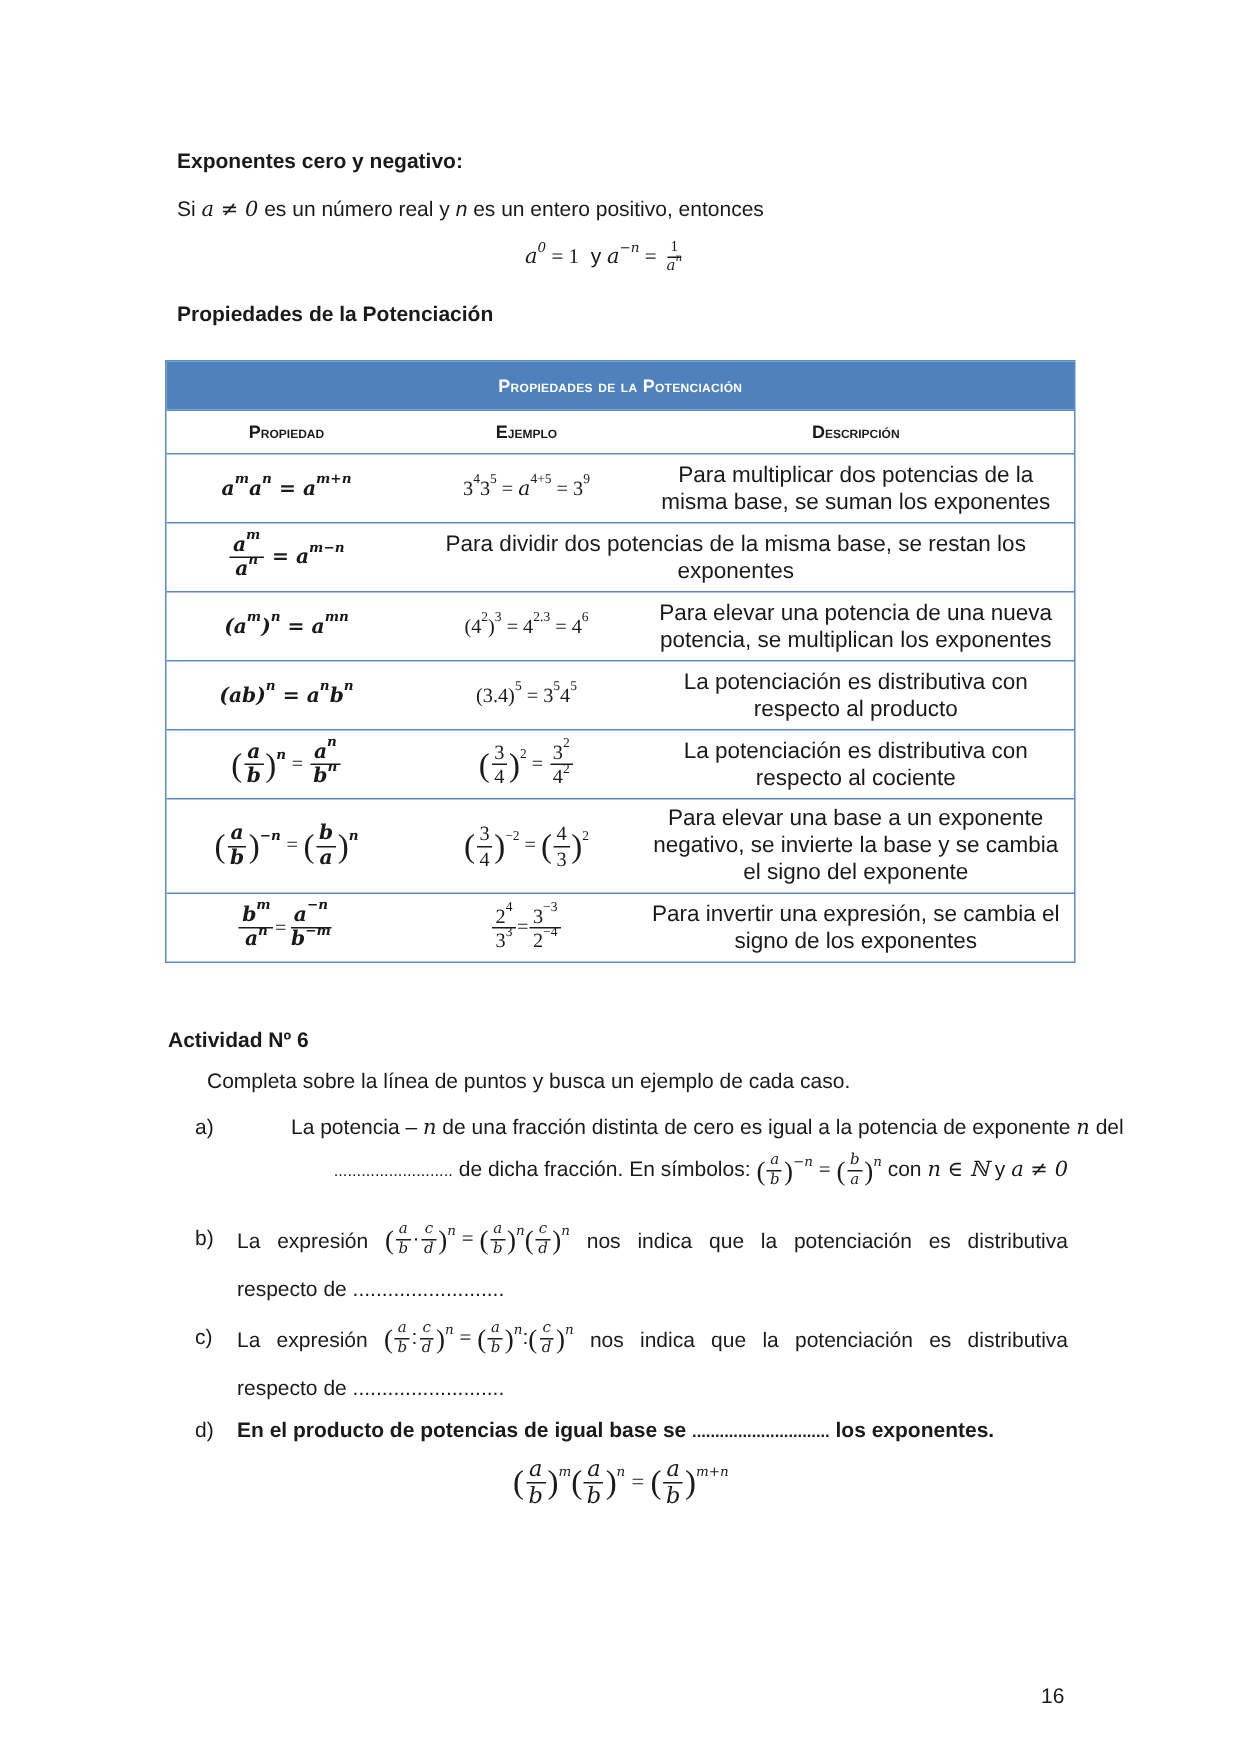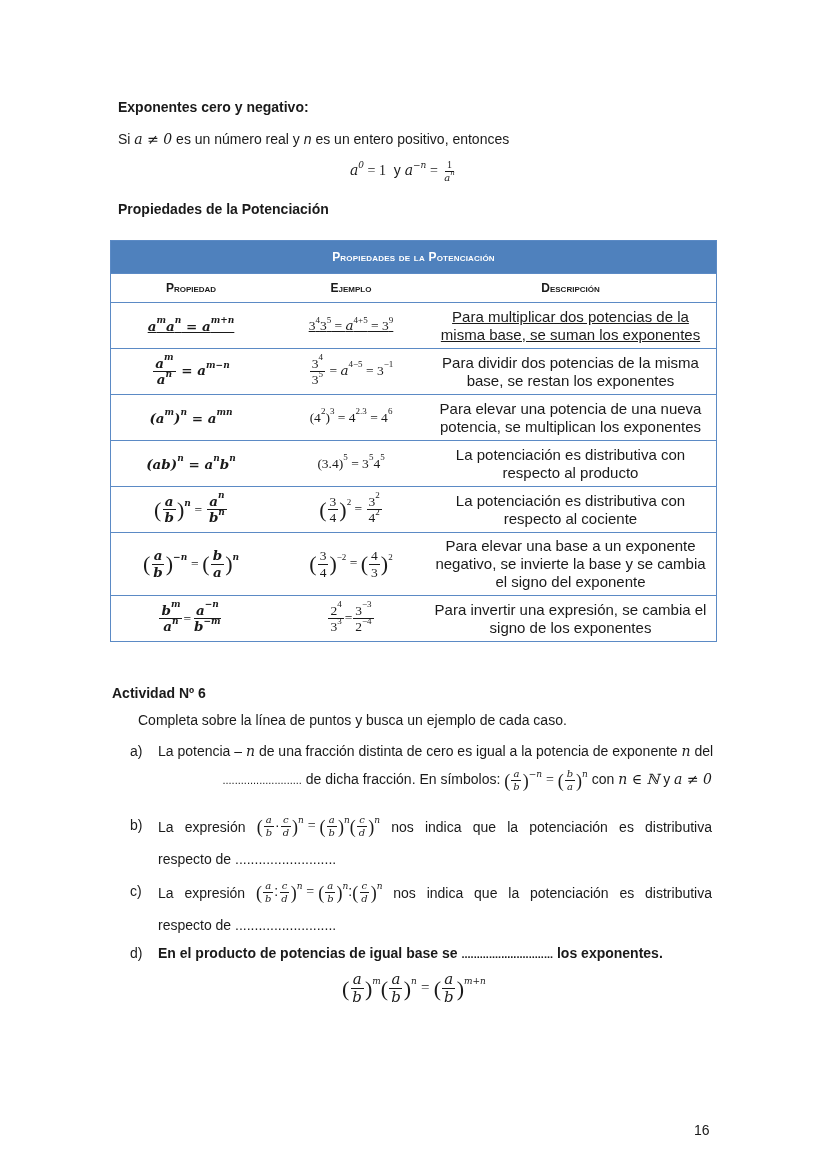--- a/index.html
+++ b/index.html
@@ -56,42 +56,36 @@
 <div class="ptable">
   <div class="title-row">
     <span>Propiedades de la Potenciación</span>
   </div>
   <div class="row hdr">
     <div class="c1 sc">Propiedad</div>
     <div class="c2 sc">Ejemplo</div>
     <div class="c3 sc" style="font-size:12px;">Descripción</div>
   </div>
 
-  <div class="row" style="height:46px;text-decoration:underline;">
+  <div class="row" style="height:46px;">
     <div class="c1">
       <span class="mb">a<sup>m</sup>a<sup>n</sup> = a<sup>m+n</sup></span>
     </div>
     <div class="c2 mr">
       3<sup>4</sup>3<sup>5</sup> = <span class="m">a</span><sup>4+5</sup> = 3<sup>9</sup>
     </div>
     <div class="c3">Para multiplicar dos potencias de la misma base, se suman los exponentes</div>
   </div>
 
   <div class="row" style="height:46px;">
     <div class="c1">
       <span class="frac mb">
           <span class="num">a<sup>m</sup></span>
           <span class="den">a<sup>n</sup></span>
         </span><span class="mb"> = a<sup>m−n</sup></span>
-    </div>
-    <div class="c2 mr">
-      <span class="frac">
-          <span class="num">3<sup>4</sup></span>
-          <span class="den">3<sup>5</sup></span>
-        </span> = <span class="m">a</span><sup>4−5</sup> = 3<sup>−1</sup>
     </div>
     <div class="c3">Para dividir dos potencias de la misma base, se restan los exponentes</div>
   </div>
 
   <div class="row" style="height:46px;">
     <div class="c1">
       <span class="mb">(a<sup>m</sup>)<sup>n</sup> = a<sup>mn</sup></span>
     </div>
     <div class="c2 mr">
       (4<sup>2</sup>)<sup>3</sup> = 4<sup>2.3</sup> = 4<sup>6</sup>
@@ -174,21 +168,21 @@
     </div>
     <div class="c3">Para invertir una expresión, se cambia el signo de los exponentes</div>
   </div>
 </div>
 
 <div class="abs bold" style="left:112px; top:685px; font-size:14px;">Actividad Nº 6</div>
 <div class="abs" style="left:138px; top:712px; font-size:14px;">Completa sobre la línea de puntos y busca un ejemplo de cada caso.</div>
 
 <div class="activity-item" style="top:741px; height:60px;">
   <span class="lbl">a)</span>
-  <div class="txt" style="top:0; white-space:nowrap;">
+  <div class="txt" style="top:0; white-space:nowrap;margin-left:36px;">
     <span>La potencia – </span><span class="m">n</span><span> de una fracción distinta de cero es igual a la potencia de exponente </span><span class="m">n</span><span> del</span>
   </div>
   <div class="txt" style="top:28px; white-space:nowrap;text-align:right;">
     <span style="font-size:11px;">..........................</span><span> de dicha fracción. En símbolos: </span><span class="paren sm m" style="font-style:normal">(</span><span class="frac small m">
         <span class="num">a</span>
         <span class="den">b</span>
       </span><span class="paren sm">)</span><sup class="m">−n</sup> <span class="mr">=</span> <span class="paren sm">(</span><span class="frac small m">
         <span class="num">b</span>
         <span class="den">a</span>
       </span><span class="paren sm">)</span><sup class="m">n</sup><span> con </span><span class="m">n ∈ ℕ</span><span> y </span><span class="m">a ≠ 0</span>

